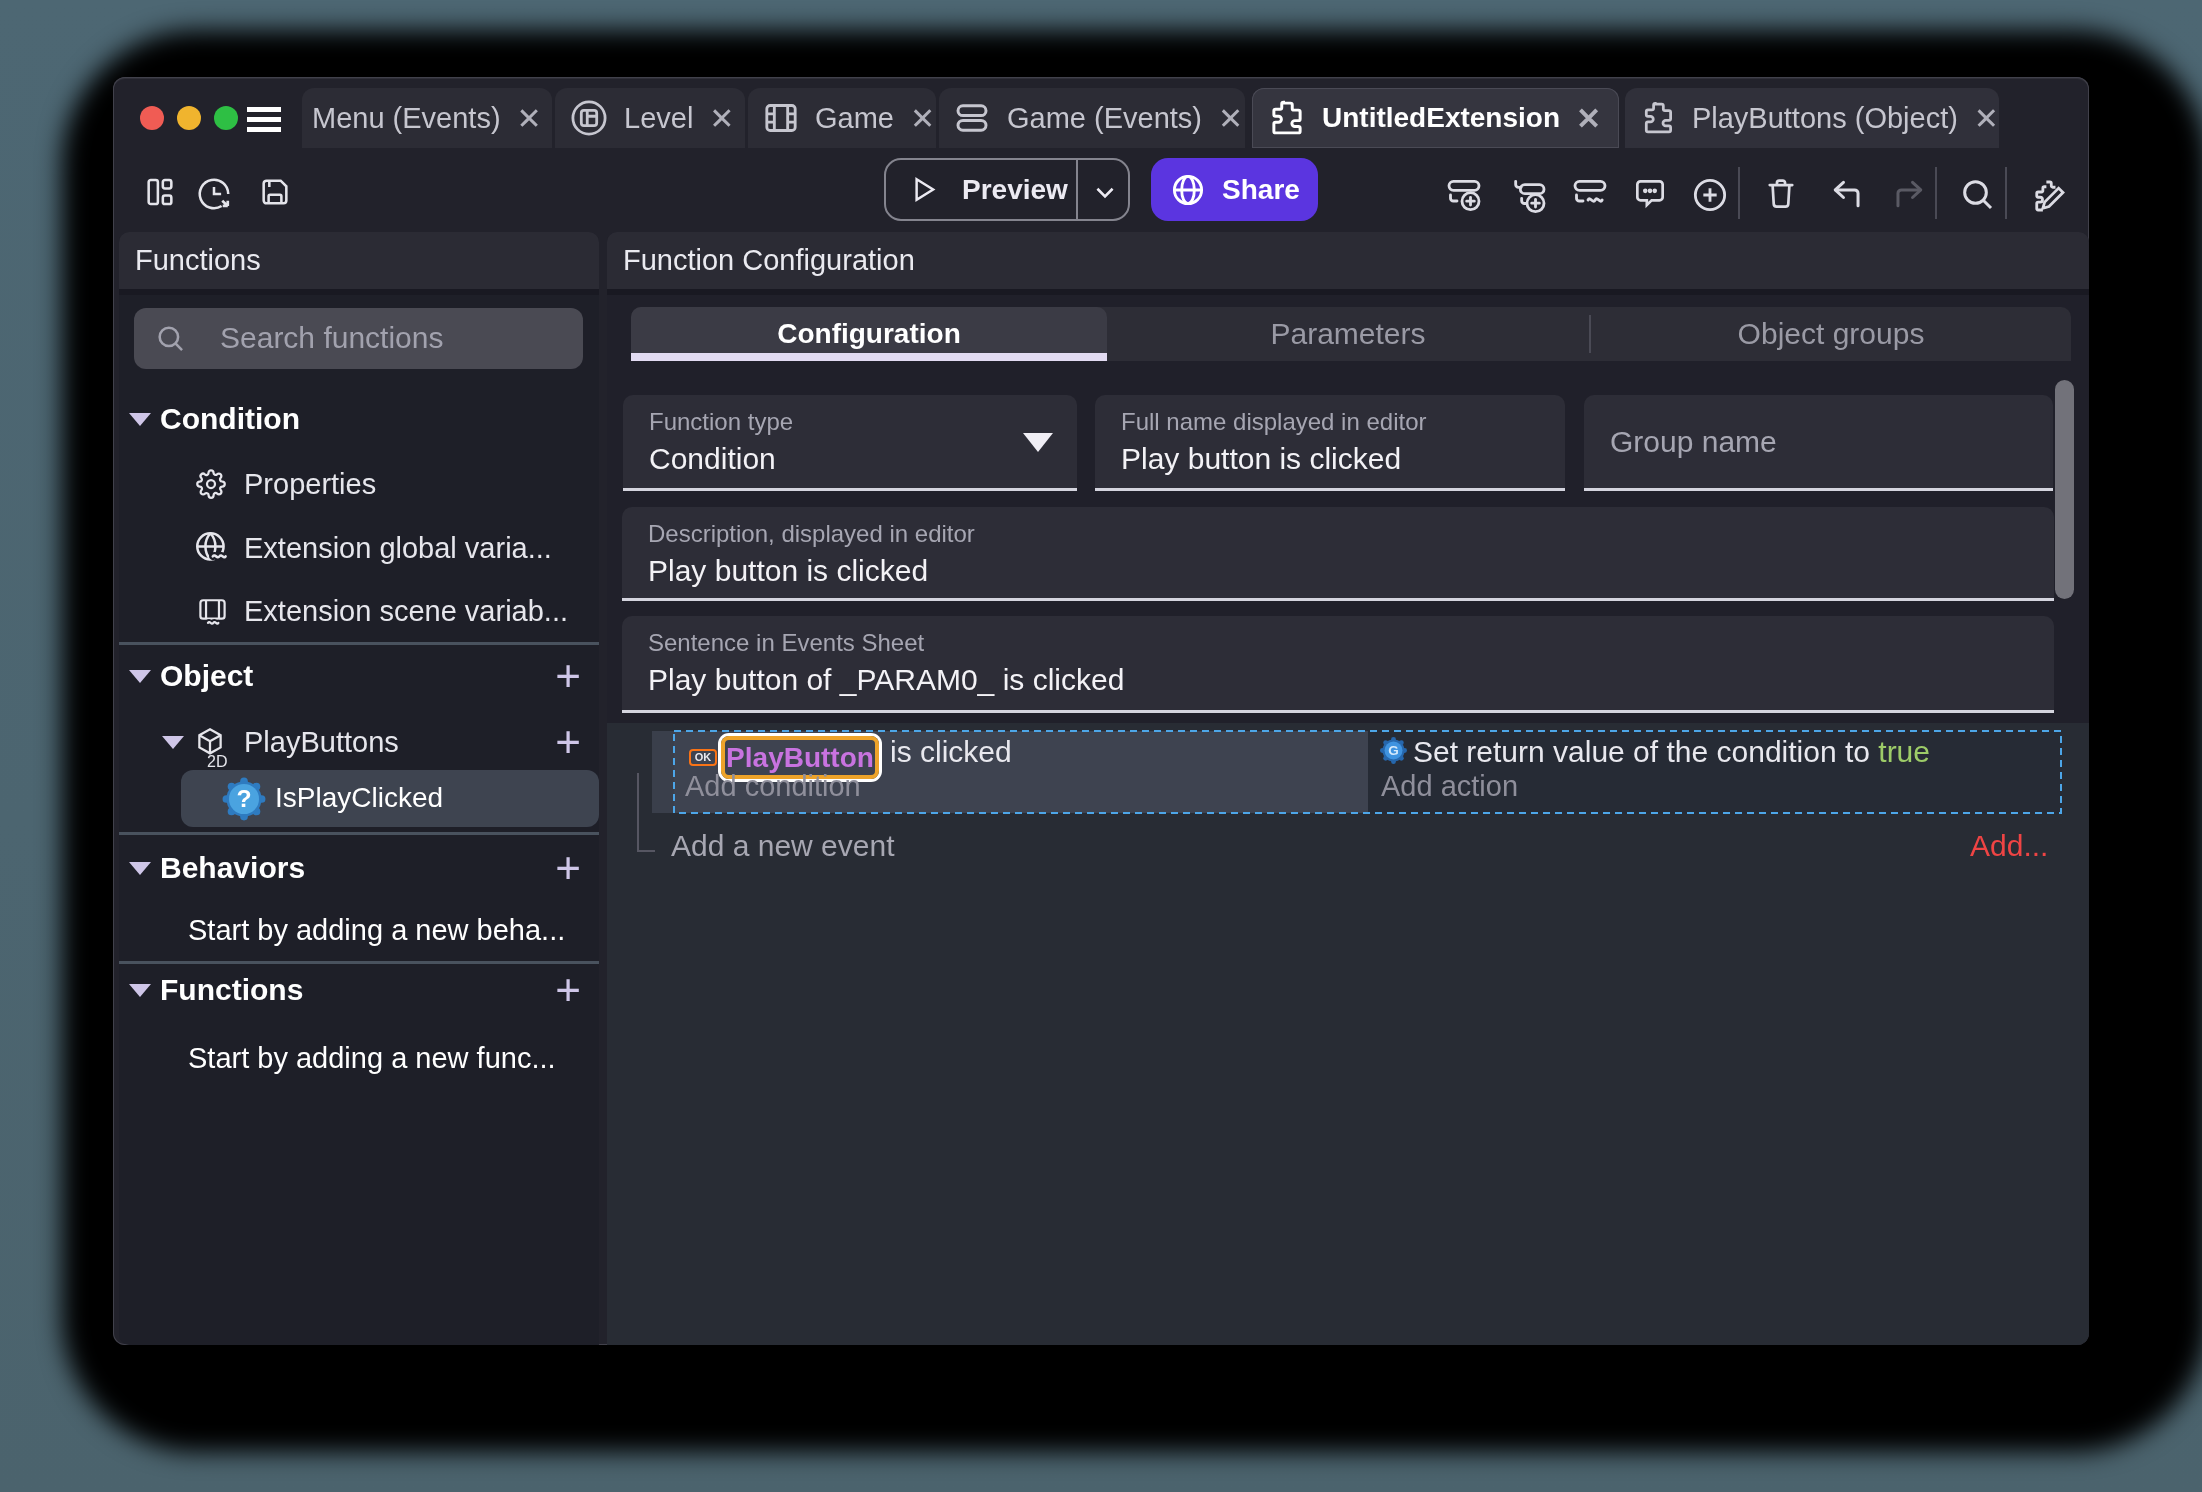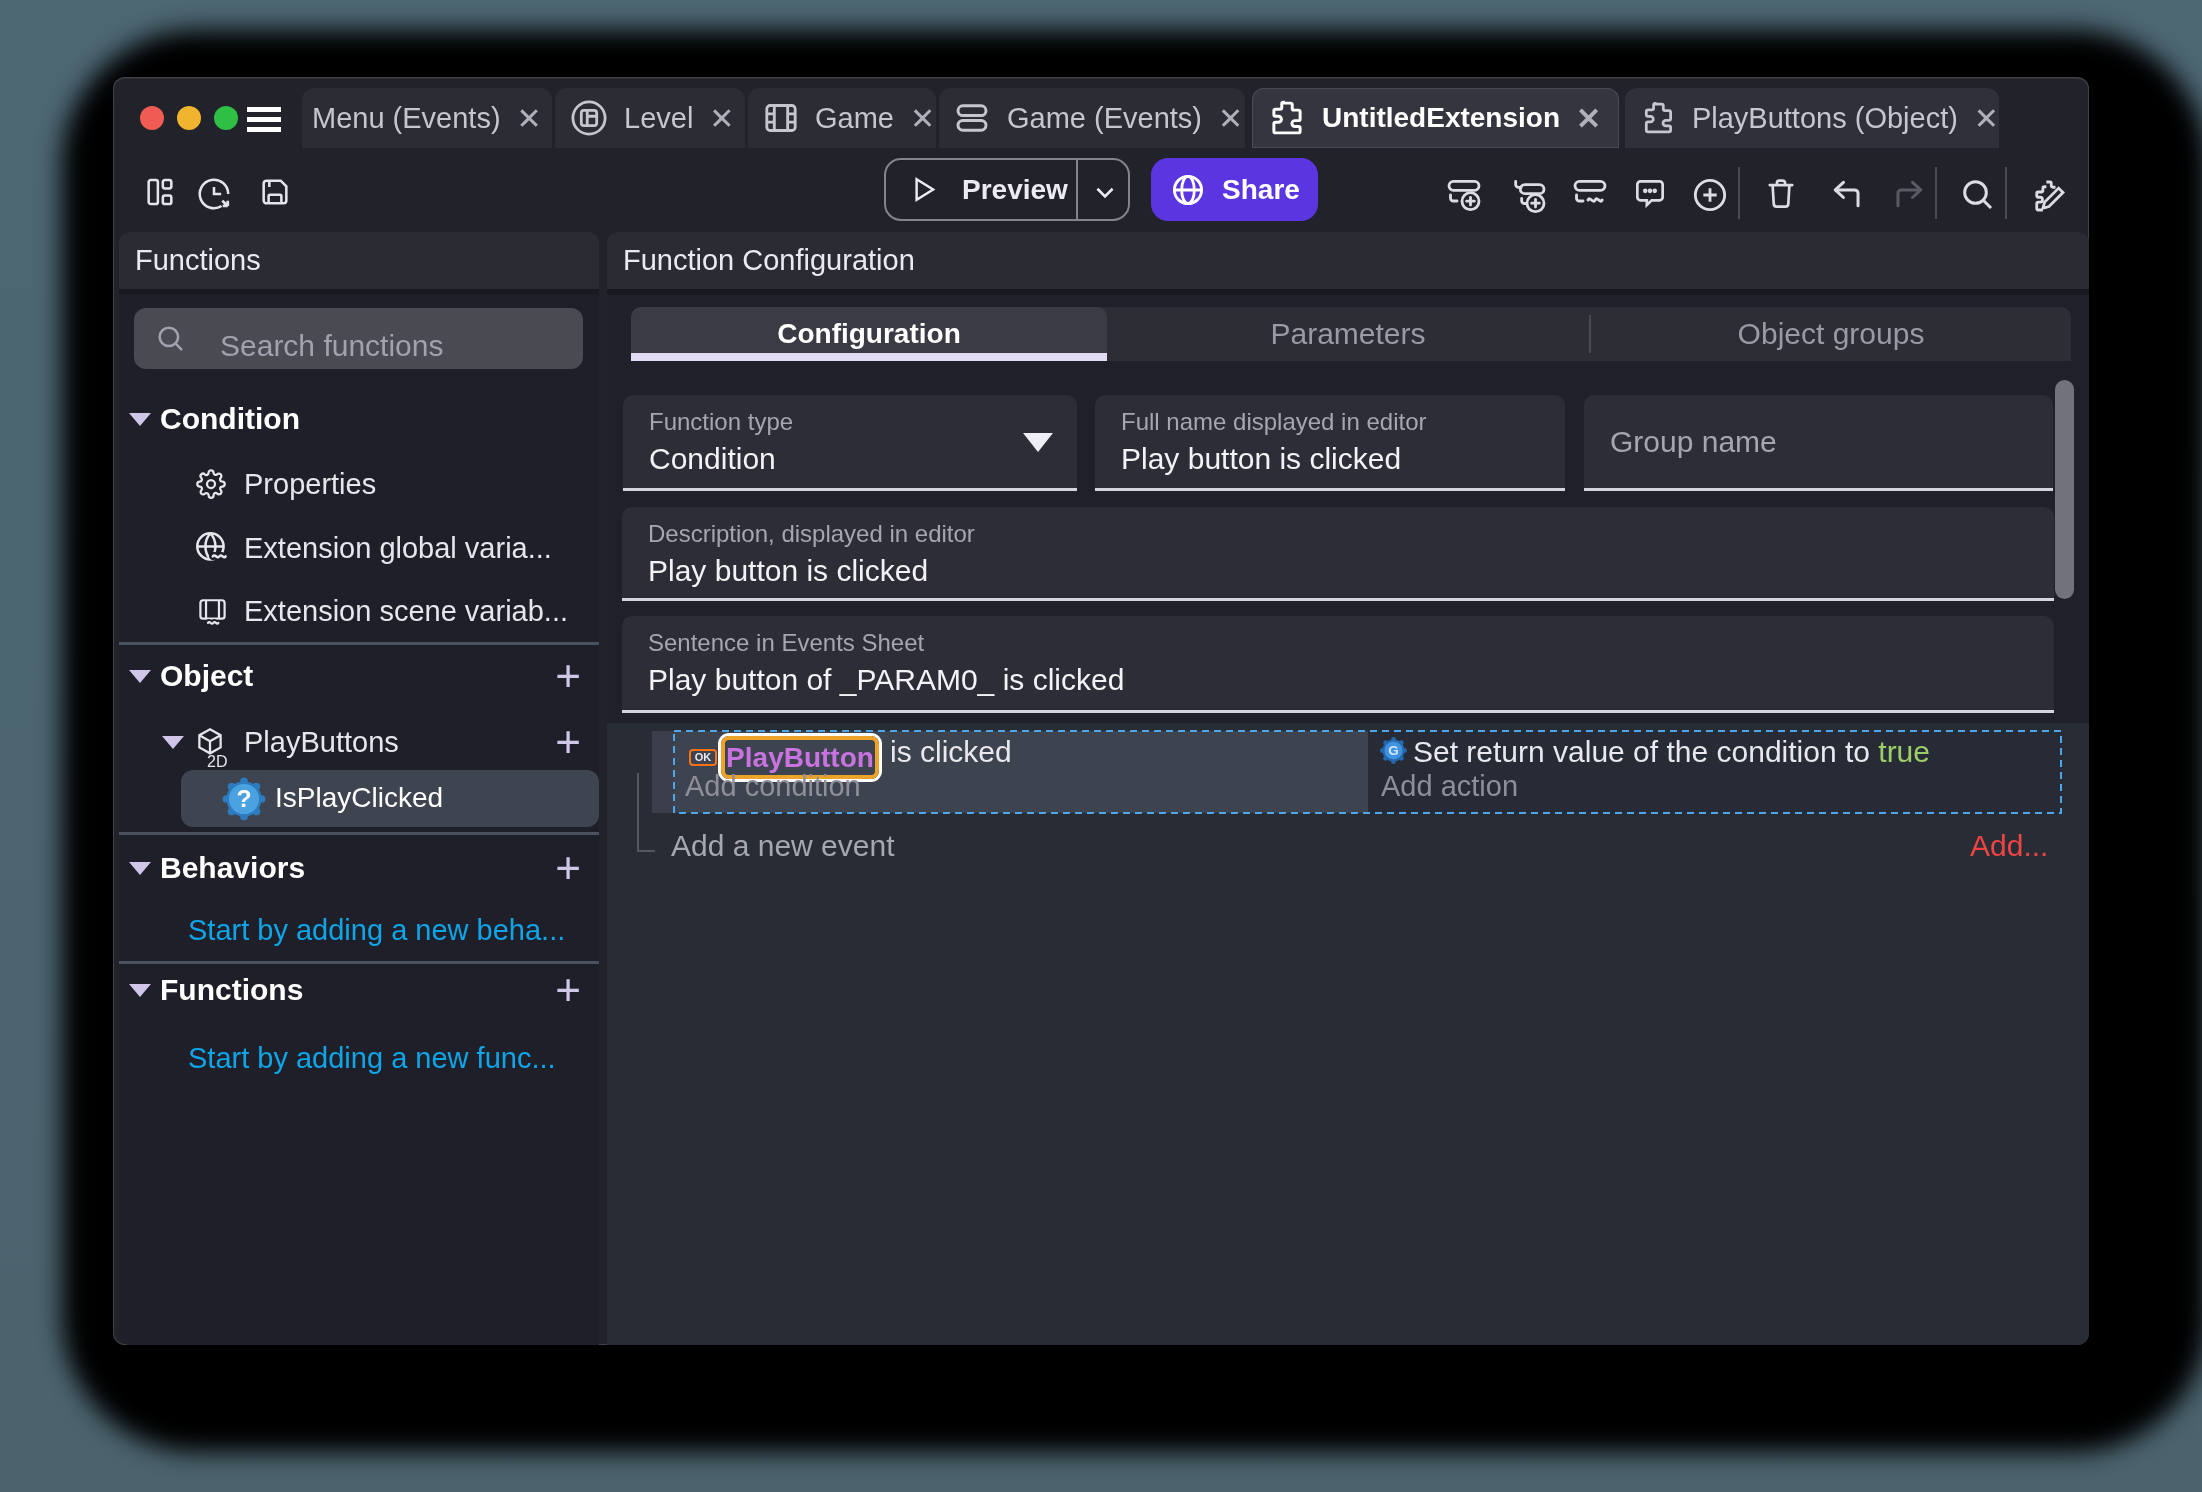--- a/index.html
+++ b/index.html
@@ -36,21 +36,21 @@
   border-bottom:6px solid #191922;color:#eaeaf0;font-size:29px;
   display:flex;align-items:center;padding-left:16px}
 
 .trow{position:absolute;left:0;width:100%;height:62px;display:flex;align-items:center;
   color:#e6e6ec;font-size:29px}
 .trow.bold{font-weight:bold;font-size:30px;color:#fff}
 .caret{width:0;height:0;border-left:11px solid transparent;border-right:11px solid transparent;
   border-top:13px solid #cfc6e8;position:absolute}
 .plus{position:absolute;color:#cfc6e8;font-size:44px;font-weight:200;right:18px;top:50%;
   transform:translateY(-50%)}
-.gray{color:#0ea5e9}
+.gray{color:#ffffff}
 
 .field{position:absolute;background:#2d2d37;border-radius:10px 10px 0 0;
   border-bottom:3px solid #d4d4de}
 .field .lab{position:absolute;left:26px;top:13px;font-size:24px;color:#a6a6b2}
 .field .val{position:absolute;left:26px;top:47px;font-size:30px;color:#f3f2f6}
 .tabbtn{position:absolute;top:75px;height:54px;display:flex;align-items:center;
   justify-content:center;font-size:30px;color:#9a9aa5}
 
 .evtext{font-size:30px;color:#e8e8ee}
 .addlink{font-size:29px;color:#8f8f9b}
@@ -196,21 +196,21 @@
   </div>
 
   <div id="leftpanel">
     <div class="panelhead">Functions</div>
     <div id="lefttree">
       <div class="abs" style="left:15px;top:76px;width:449px;height:61px;background:#4a4a53;border-radius:12px">
         <svg style="position:absolute;left:20px;top:14px" width="34" height="34" viewBox="0 0 24 24" fill="none" stroke="#a2a2ae" stroke-width="1.8">
             <circle cx="10.5" cy="10.5" r="6.5"></circle>
             <path d="M15.3 15.3 l4.5 4.5"></path>
           </svg>
-        <span style="position:absolute;left:86px;top:21px;font-size:30px;color:#a2a2ae">Search functions</span>
+        <span style="position:absolute;left:86px;top:13px;font-size:30px;color:#a2a2ae">Search functions</span>
       </div>
       <div class="trow bold" style="top:156px">
           <span class="caret" style="left:10px;top:25px"></span>
           <span style="margin-left:41px">Condition</span>
         </div>
       <div class="trow" style="top:221px">
         <svg style="position:absolute;left:77px" width="30" height="30" viewBox="0 0 24 24" fill="none" stroke="#e6e6ec" stroke-width="1.8">
             <circle cx="12" cy="12" r="3.2"></circle>
             <path d="M19.4 15a1.65 1.65 0 0 0 .33 1.82l.06.06a2 2 0 1 1-2.83 2.83l-.06-.06a1.65 1.65 0 0 0-1.82-.33 1.65 1.65 0 0 0-1 1.51V21a2 2 0 1 1-4 0v-.09A1.65 1.65 0 0 0 9 19.4a1.65 1.65 0 0 0-1.82.33l-.06.06a2 2 0 1 1-2.83-2.83l.06-.06a1.65 1.65 0 0 0 .33-1.82 1.65 1.65 0 0 0-1.51-1H3a2 2 0 1 1 0-4h.09A1.65 1.65 0 0 0 4.6 9a1.65 1.65 0 0 0-.33-1.82l-.06-.06a2 2 0 1 1 2.83-2.83l.06.06a1.65 1.65 0 0 0 1.82.33H9a1.65 1.65 0 0 0 1-1.51V3a2 2 0 1 1 4 0v.09a1.65 1.65 0 0 0 1 1.51 1.65 1.65 0 0 0 1.82-.33l.06-.06a2 2 0 1 1 2.83 2.83l-.06.06a1.65 1.65 0 0 0-.33 1.82V9a1.65 1.65 0 0 0 1.51 1H21a2 2 0 1 1 0 4h-.09a1.65 1.65 0 0 0-1.51 1z"></path>
           </svg>

